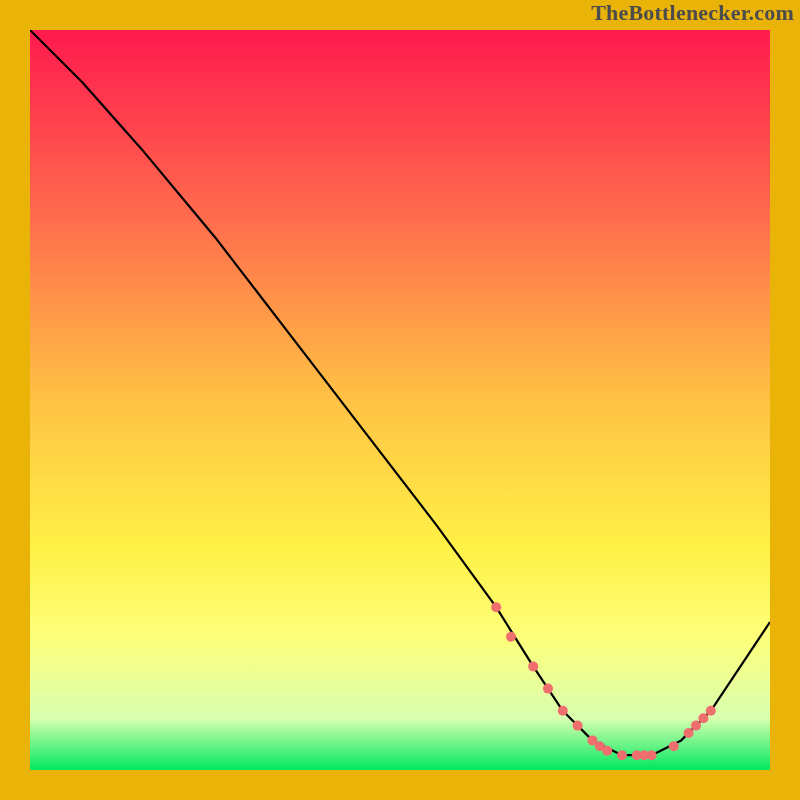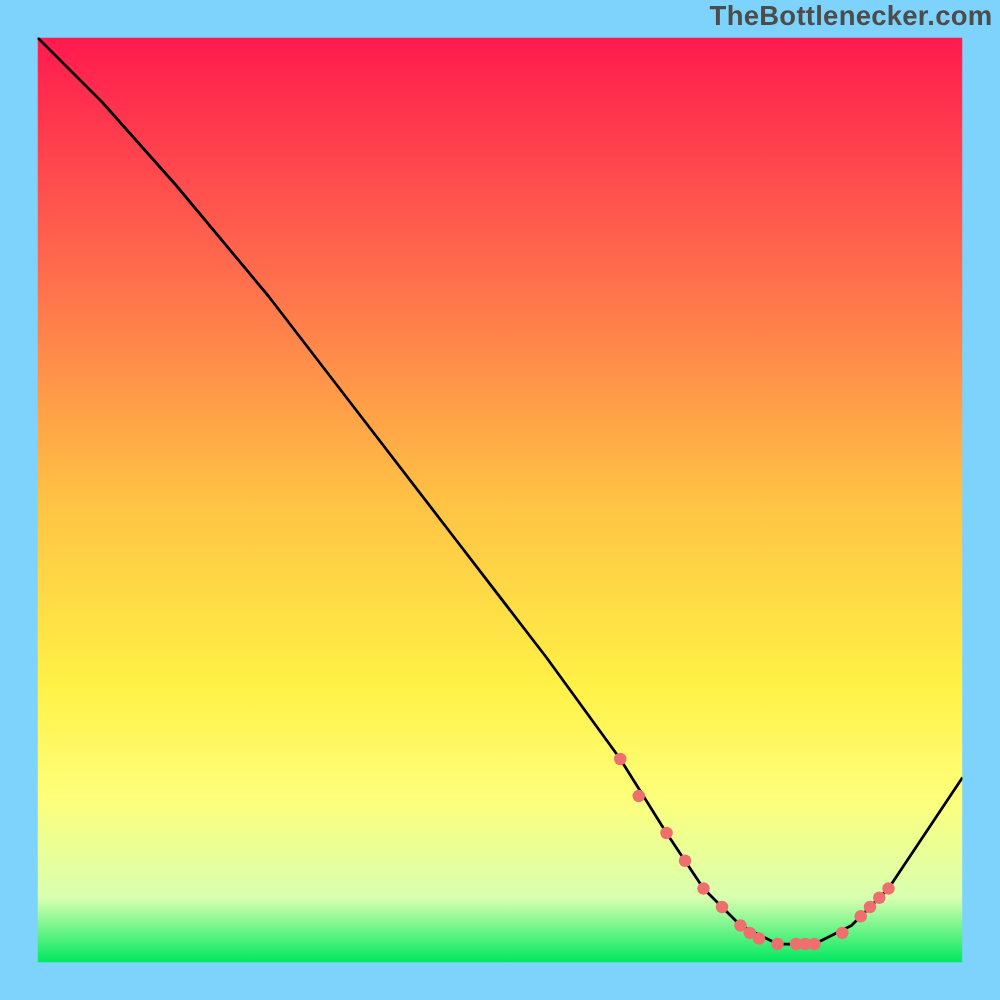--- a/index.html
+++ b/index.html
@@ -8,21 +8,22 @@
     width: 800px;
     height: 800px;
     background: #000;
     font-family: Arial, Helvetica, sans-serif;
     overflow: hidden;
   }
   .outer {
     position: relative;
     width: 800px;
     height: 800px;
-    background: #7dd3fc;
+    background: #eab308;
+    font-family: Liberation Serif, serif;
   }
   .attribution {
     position: absolute;
     top: 0;
     right: 6px;
     font-size: 22px;
     font-weight: 600;
     color: #4c4c4c;
     letter-spacing: 0.2px;
     user-select: none;

